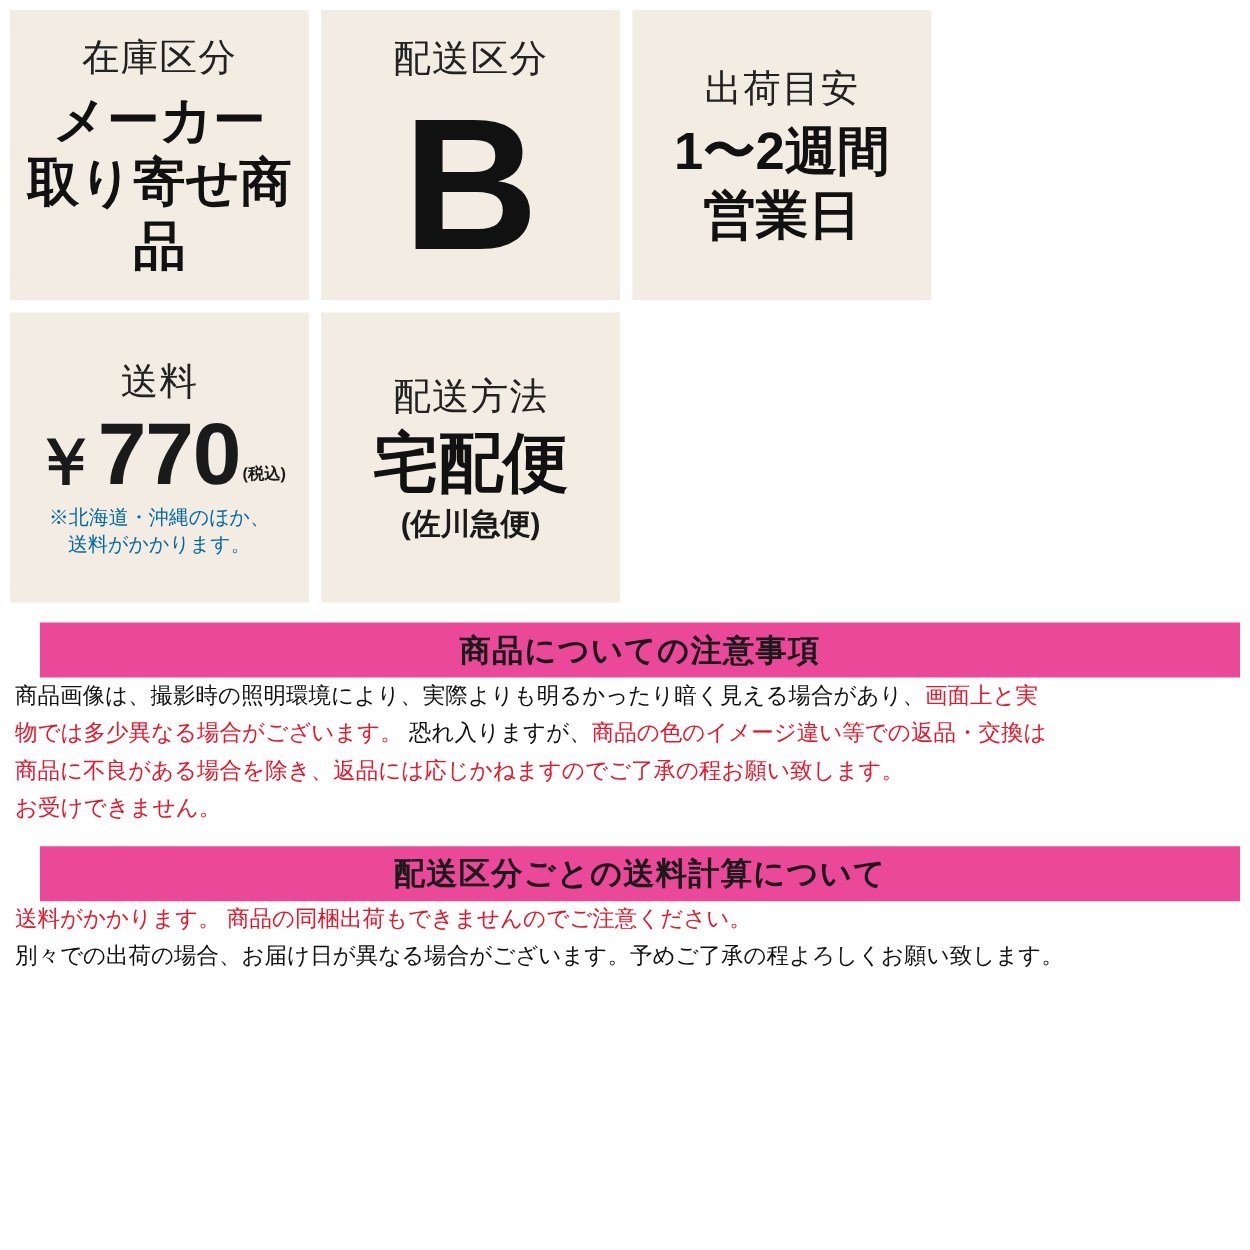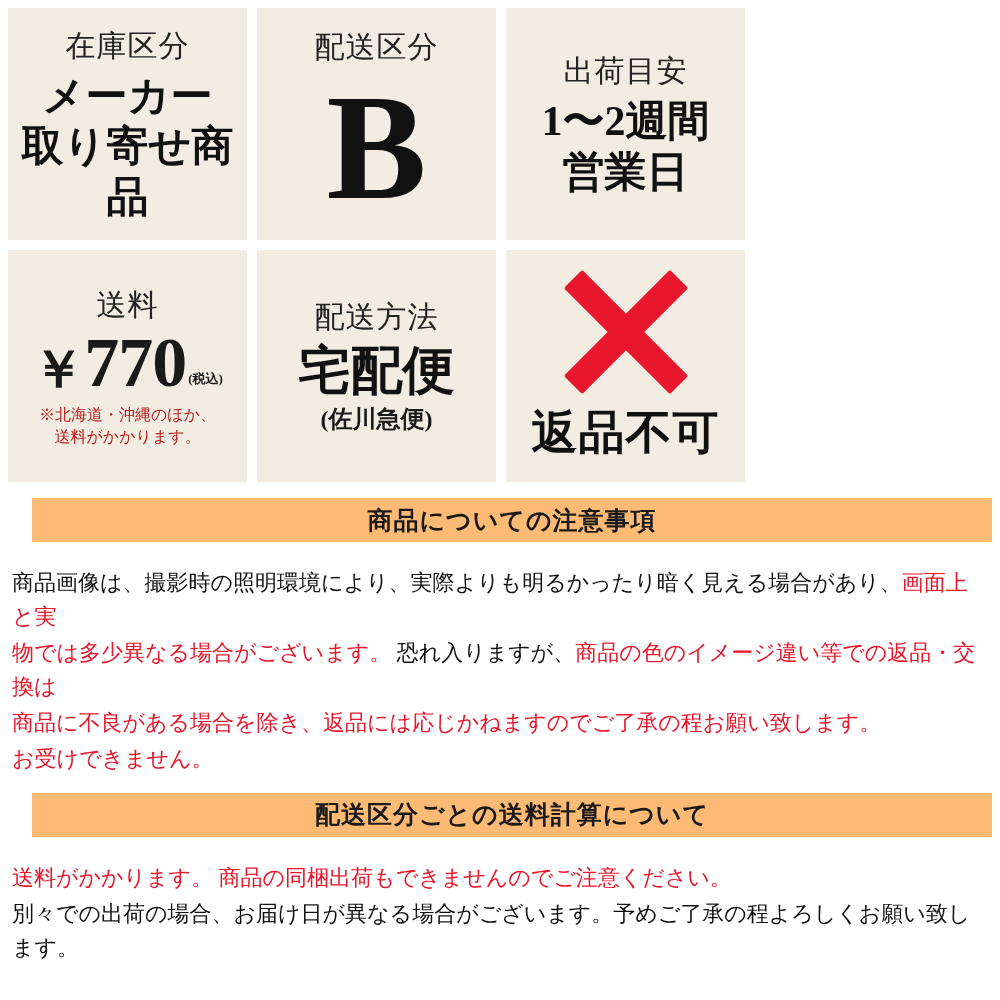--- a/index.html
+++ b/index.html
@@ -7,21 +7,20 @@
     margin: 0; padding: 0;
     width: 1000px; height: 1000px;
     background: #ffffff;
     font-family: "Liberation Sans", sans-serif;
     color: #1a1a1a;
   }
   .page {
     width: 1000px; height: 1000px;
     padding: 8px 8px 0 8px;
     position: relative;
-    font-family: Liberation Serif, serif;
   }
 
   
   .badge-grid {
     display: flex;
     flex-wrap: wrap;
     gap: 10px;
   }
   .badge {
     width: 239px;
@@ -48,21 +47,21 @@
     color: #111;
     letter-spacing: 0px;
   }
   .badge-main.big-letter {
     font-size: 150px;
     line-height: 1;
     font-weight: bold;
   }
   .badge-note {
     font-size: 16px;
-    color: #b91c1c;
+    color: #0369a1;
     line-height: 1.35;
     margin-top: 8px;
     text-align: center;
   }
   .price-row {
     display: flex;
     align-items: flex-end;
     justify-content: center;
   }
   .price-yen { font-size: 52px; font-weight: bold; line-height: 1; }
@@ -87,34 +86,34 @@
     border-radius: 2px;
     transform-origin: center;
   }
   .x-mark span.a { transform: translate(-50%,-50%) rotate(45deg); }
   .x-mark span.b { transform: translate(-50%,-50%) rotate(-45deg); }
   .x-label { font-size: 46px; font-weight: bold; color: #111; letter-spacing: 1px; }
 
   
   .section { margin-top: 16px; }
   .section-header {
-    background: #fdba74;
+    background: #ec4899;
     height: 44px;
     display: flex;
     align-items: center;
     justify-content: center;
     font-size: 25px;
     font-weight: bold;
     color: #1a1a1a;
     letter-spacing: 1px;
     margin-left: 24px;
   }
   .section-body {
-    padding: 24px 4px 0 4px;
-    font-size: 22px;
+    padding: 1px 4px 0 4px;
+    font-size: 18px;
     line-height: 1.55;
     color: #111;
   }
   .red { color: #e8162a; }
   .section-body p { margin: 0; }
   .section-body p + p { margin-top: 2px; }
 </style>
 </head>
 <body>
 
@@ -155,27 +154,20 @@
         <div>送料がかかります。</div>
       </div>
     </div>
 
     <div class="badge">
       <div class="badge-caption">配送方法</div>
       <div class="badge-main">宅配便</div>
       <div class="paren-sub">(佐川急便)</div>
     </div>
 
-    <div class="badge x-badge">
-      <div class="x-mark">
-        <span class="a"></span>
-          <span class="b"></span>
-      </div>
-      <div class="x-label">返品不可</div>
-    </div>
 
   </div>
 
   <div class="section">
     <div class="section-header">商品についての注意事項</div>
     <div class="section-body">
       <p>
         <span>商品画像は、撮影時の照明環境により、実際よりも明るかったり暗く見える場合があり、</span><span class="red">画面上と実</span>
       </p>
       <p>

